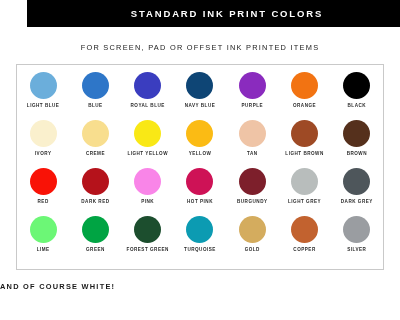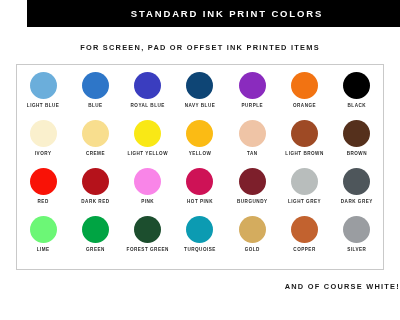--- a/index.html
+++ b/index.html
@@ -38,21 +38,21 @@
     text-transform: uppercase;
     white-space: nowrap;
   }
   
   .subtitle-block {
     padding-top: 14px;
     text-align: center;
   }
   .subtitle-line {
     font-size: 7.4px;
-    font-weight: bold;
+    font-weight: normal;
     letter-spacing: 1.25px;
     color: #1a1a1a;
     line-height: 13px;
     white-space: nowrap;
     text-transform: uppercase;
   }
   
   .swatch-panel {
     margin: 10px 16px 0 16px;
     border: 1px solid #c9c9c9;
@@ -84,21 +84,21 @@
     font-size: 4.6px;
     font-weight: bold;
     letter-spacing: 0.5px;
     color: #2b2b2b;
     text-align: center;
     white-space: nowrap;
     text-transform: uppercase;
   }
   
   .footer {
-    text-align: right;
+    text-align: left;
     padding-top: 12px;
   }
   .footer-text {
     font-size: 7.4px;
     font-weight: bold;
     letter-spacing: 1.25px;
     color: #1a1a1a;
     text-transform: uppercase;
     white-space: nowrap;
   }

